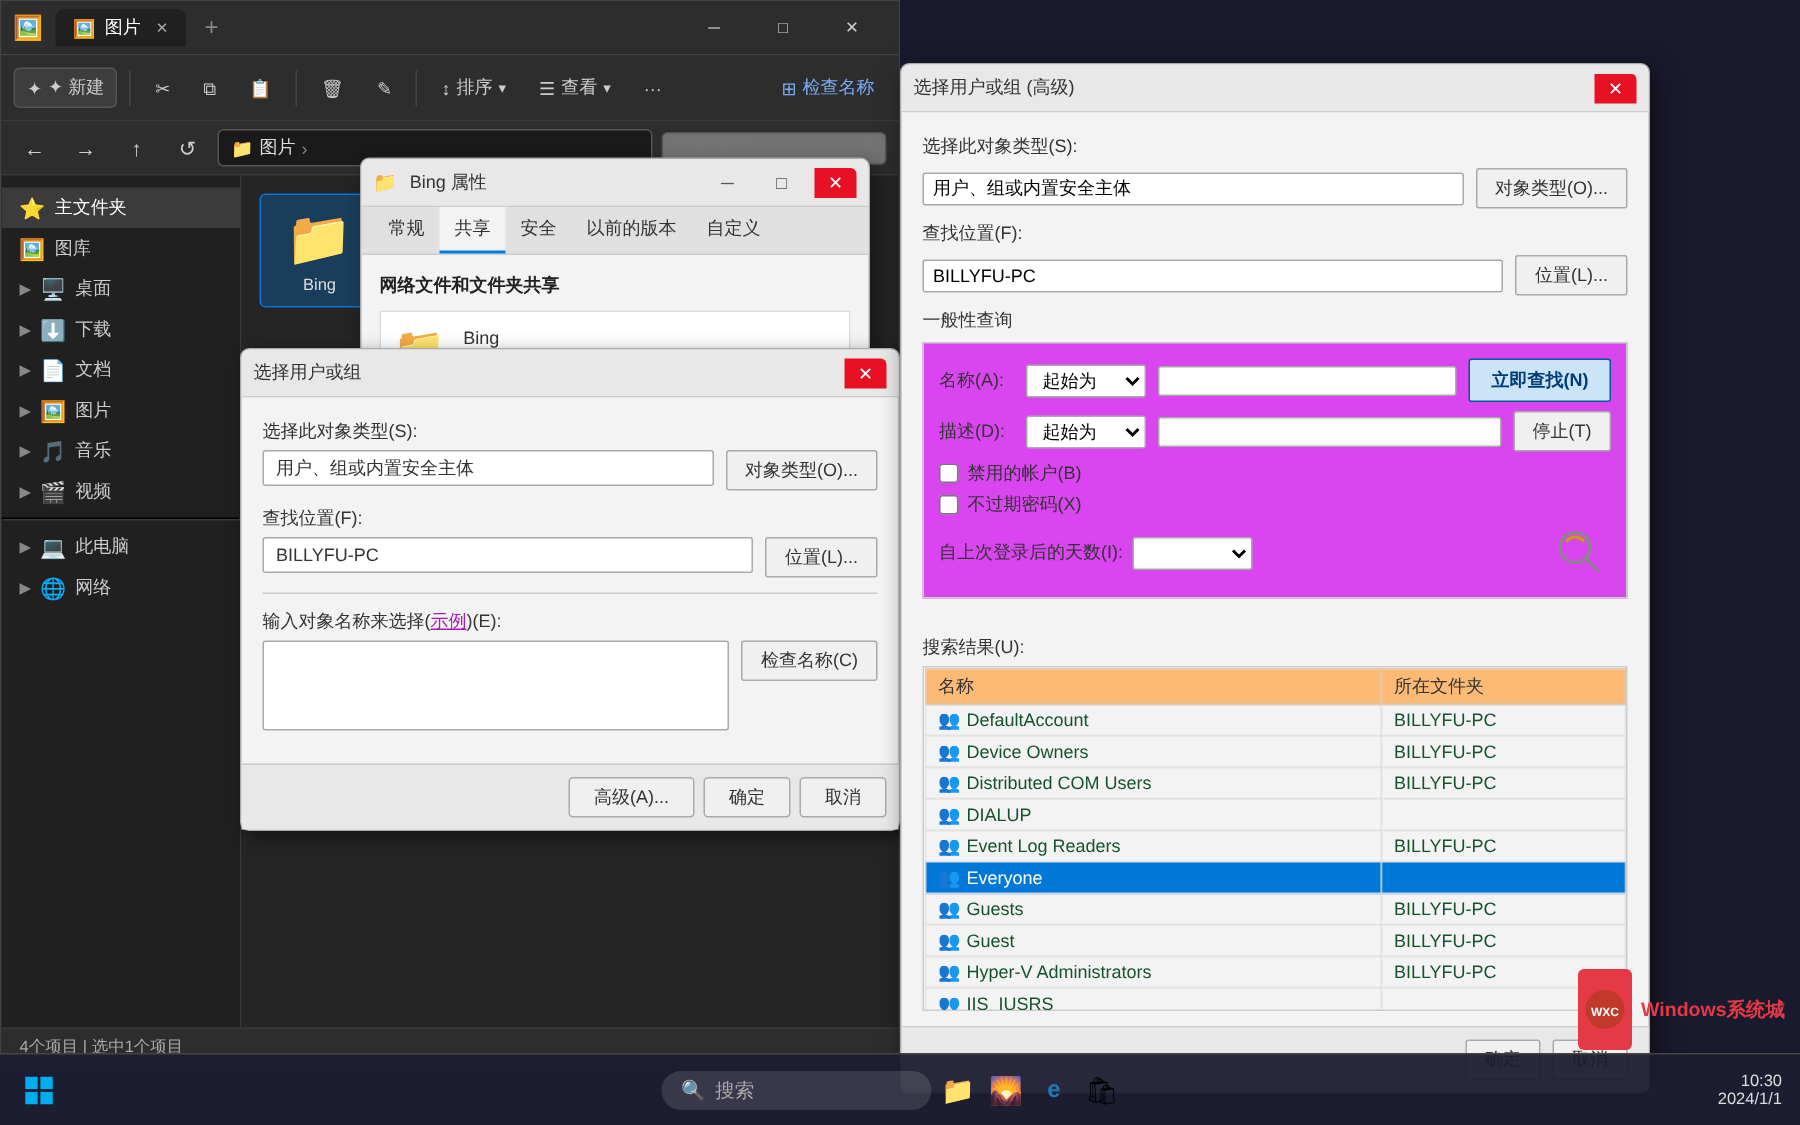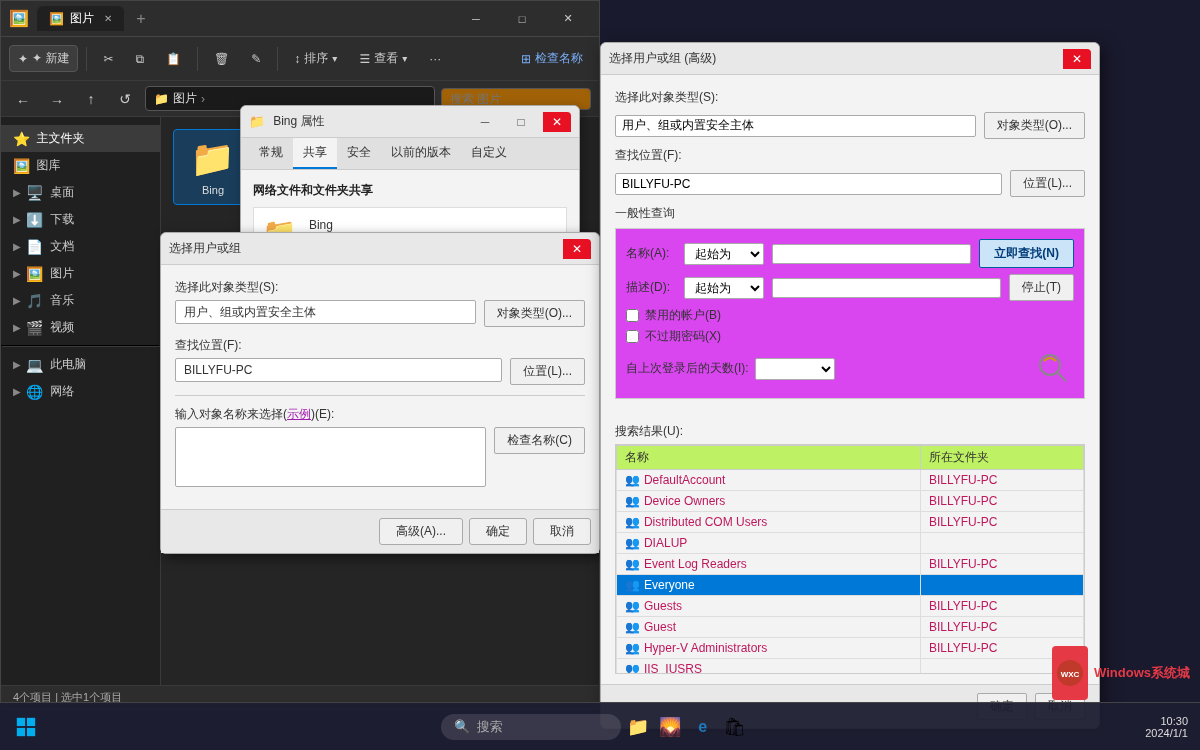--- a/index.html
+++ b/index.html
@@ -222,21 +222,21 @@
       border-radius: 4px;
       padding: 3px 8px;
       color: #ddd;
       font-size: 12px;
       display: flex;
       align-items: center;
       gap: 4px;
     }
     .search-box {
       width: 150px;
-      background: #a16207;
+      background: #737373;
       border: 1px solid #555;
       border-radius: 4px;
       padding: 3px 8px;
       color: #ddd;
       font-size: 12px;
     }
 
     
     .explorer-body {
       display: flex;
@@ -558,31 +558,31 @@
       font-size: 12px;
       border-radius: 2px;
       min-width: 80px;
     }
     .results-table {
       width: 100%;
       border-collapse: collapse;
       font-size: 12px;
     }
     .results-table th {
-      background: #bef264;
+      background: #fdba74;
       border: 1px solid #ccc;
       padding: 3px 8px;
       text-align: left;
       font-weight: normal;
       color: #333;
     }
     .results-table td {
       border: 1px solid #ddd;
       padding: 3px 8px;
-      color: #be185d;
+      color: #14532d;
     }
     .results-table tr.selected td {
       background: #0078d7;
       color: white;
     }
     .results-section {
       border: 1px solid #ccc;
       margin: 0 14px 10px;
       max-height: 230px;
       overflow-y: auto;

